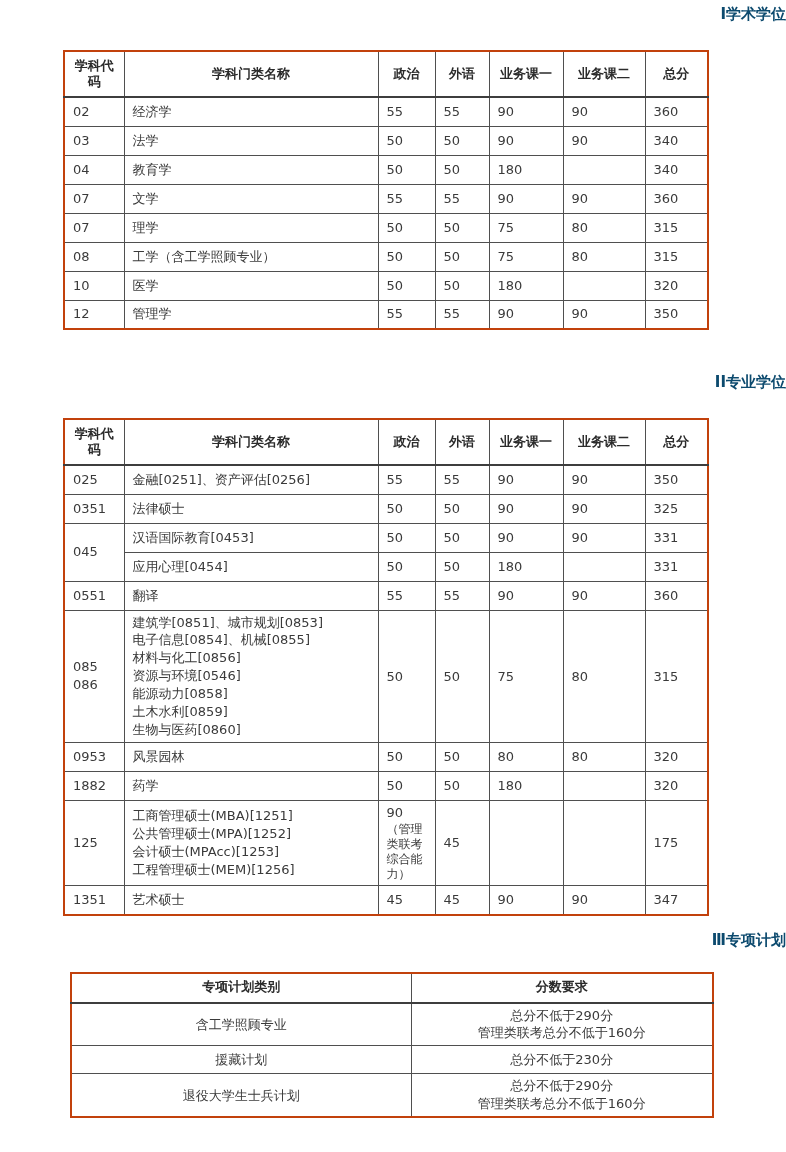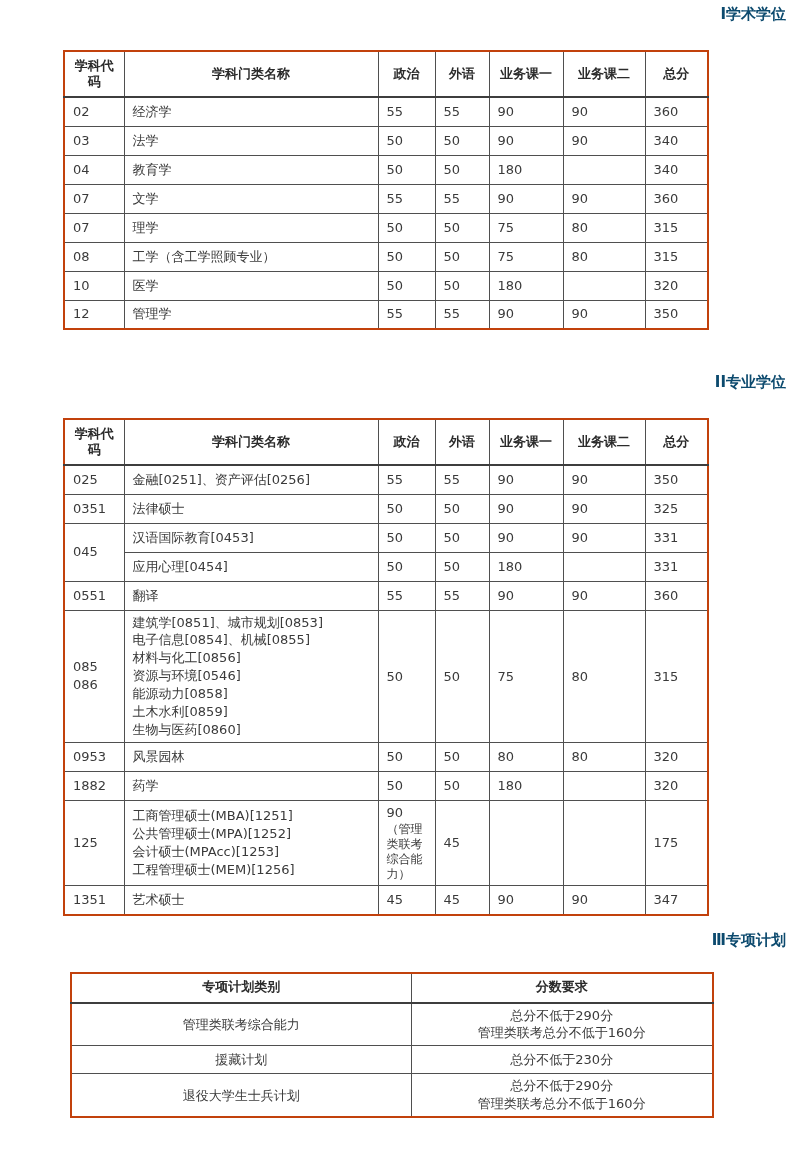--- a/index.html
+++ b/index.html
@@ -303,21 +303,21 @@
         <col style="width:302px">
     </colgroup>
     <thead>
       <tr>
         <th>专项计划类别</th>
         <th>分数要求</th>
       </tr>
     </thead>
     <tbody>
       <tr>
-        <td>管理类联考综合能力</td>
+        <td>含工学照顾专业</td>
         <td>
           <div class="ln">总分不低于290分</div>
           <div class="ln">管理类联考总分不低于160分</div>
         </td>
       </tr>
       <tr>
         <td>援藏计划</td>
         <td>
           <div class="ln">总分不低于230分</div>
         </td>

